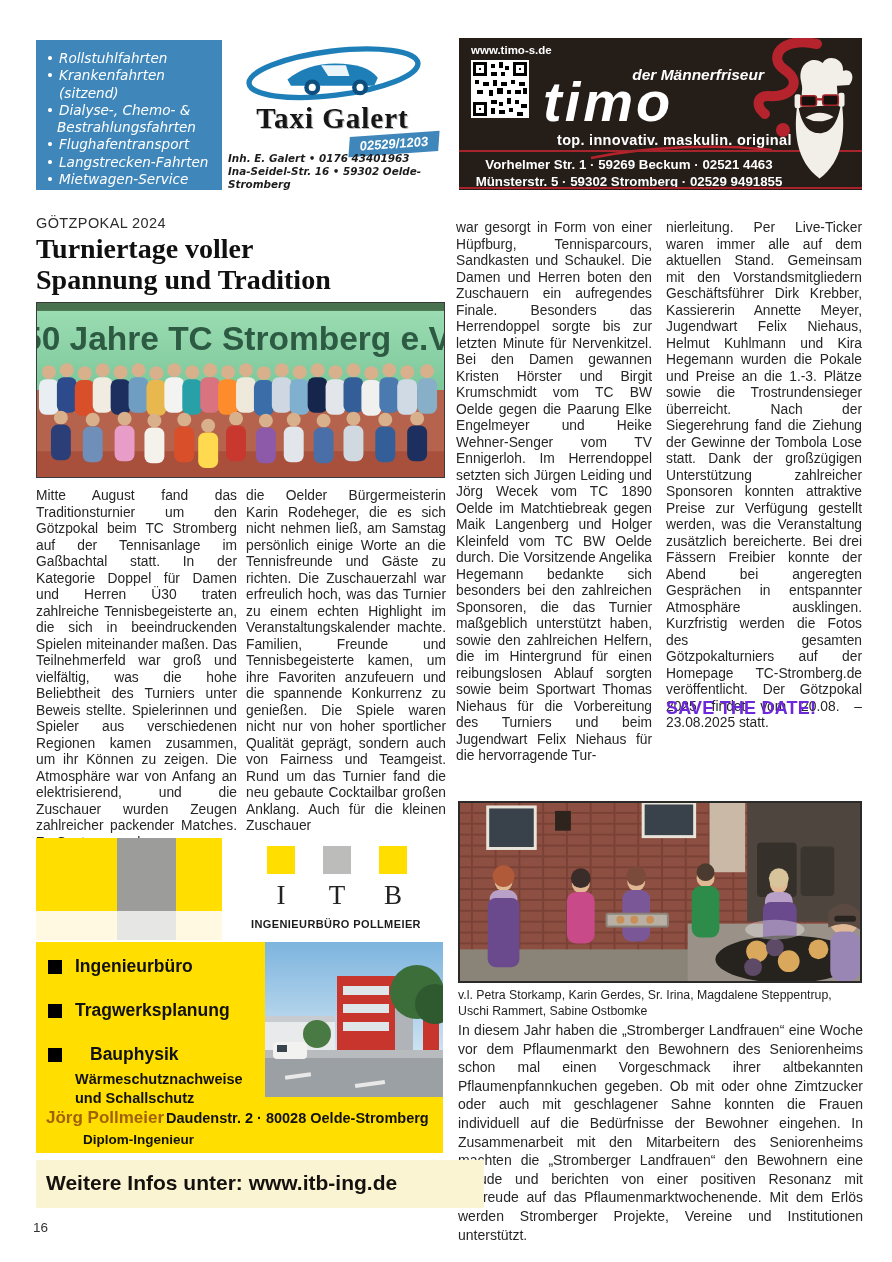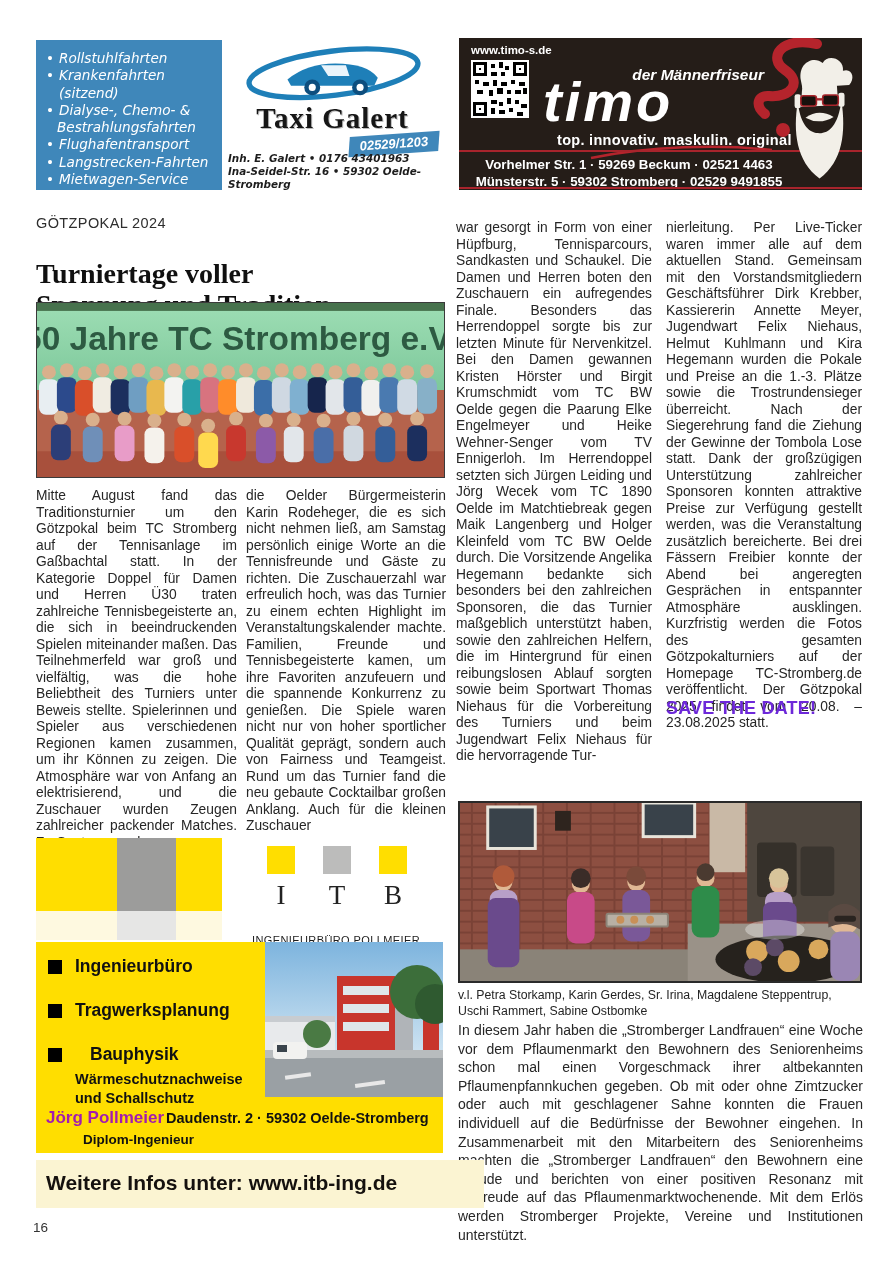--- a/index.html
+++ b/index.html
@@ -26,21 +26,21 @@
   .tm-s { position:absolute; left:288px; top:-4px; width:88px; height:118px; }
   .tm-tagbot { position:absolute; left:98px; top:94px; font-weight:bold; font-size:14.5px; letter-spacing:0.3px; }
   .tm-underline { position:absolute; left:130px; top:104px; width:185px; height:18px; }
   .tm-hr { position:absolute; left:0; top:112px; width:403px; height:2px; background:#a8242c; }
   .tm-addr { position:absolute; left:0; width:340px; text-align:center; font-weight:bold; font-size:13.3px; }
   .tm-beard { position:absolute; left:320px; top:14px; width:78px; height:136px; }
   .tm-bottomline { position:absolute; left:0; top:149px; width:403px; height:2px; background:#a8242c; }
 
   
   .kicker { position:absolute; left:36px; top:215px; font-size:14.5px; letter-spacing:0.4px; color:#2e2e2e; }
-  .headline1 { position:absolute; left:36px; top:233px; font-family:"Liberation Serif",serif; font-weight:bold; font-size:28px; line-height:31px; color:#101010;margin-top:25px; }
+  .headline1 { position:absolute; left:36px; top:233px; font-family:"Liberation Serif",serif; font-weight:bold; font-size:28px; line-height:31px; color:#101010; }
   .photo1 { position:absolute; left:36px; top:302px; width:409px; height:176px; border:1px solid #3a3a3a; }
   .photo1 svg { display:block; width:100%; height:100%; }
   .col { position:absolute; font-size:13.8px; line-height:16.5px; text-align:justify; color:#262626; hyphens:auto; -webkit-hyphens:auto; }
   .col1 { left:36px; top:488px; width:201px; }
   .col2 { left:246px; top:488px; width:200px; }
   .col3 { left:456px; top:220px; width:196px; }
   .col4 { left:666px; top:220px; width:196px; }
   .save-date { position:absolute; left:666px; top:698px; font-size:18px; font-weight:bold; color:#6d28d9; letter-spacing:0.2px; }
 
   
@@ -48,28 +48,28 @@
   .photo2 { position:absolute; left:458px; top:801px; width:404px; height:182px; border:2px solid #2a2a2a; }
   .photo2 svg { display:block; width:100%; height:100%; }
   .caption2 { position:absolute; left:458px; top:988px; width:404px; font-size:12.3px; line-height:15.5px; color:#242424; }
   .body2 { position:absolute; left:458px; top:1021px; width:405px; font-size:14px; line-height:18.6px; text-align:justify; color:#262626; hyphens:auto; -webkit-hyphens:auto; }
 
   
   .ad-itb { position:absolute; left:36px; top:838px; width:407px; height:370px; background:#fff; }
   .itb-blk { position:absolute; }
   .itb-sq { position:absolute; width:28px; height:28px; top:8px; }
   .itb-letter { position:absolute; top:42px; width:28px; text-align:center; font-family:"Liberation Serif",serif; font-size:27px; color:#222; }
-  .itb-company { position:absolute; left:205px; top:96px; width:190px; text-align:center; font-size:11px; font-weight:normal; letter-spacing:0.4px; color:#1c1c1c; }
+  .itb-company { position:absolute; left:205px; top:80px; width:190px; text-align:center; font-size:11px; font-weight:bold; letter-spacing:0.4px; color:#1c1c1c; }
   .itb-yellow { position:absolute; left:0; top:104px; width:407px; height:211px; background:#ffde00; }
   .itb-bullet-row { position:absolute; left:12px; display:flex; align-items:center; gap:13px; font-weight:bold; font-size:17.5px; color:#111; }
   .itb-bullet { width:14px; height:14px; background:#000; flex:0 0 auto; }
   .itb-sub { position:absolute; left:39px; font-weight:bold; font-size:14.5px; color:#111; }
   .itb-photo { position:absolute; left:229px; top:104px; width:178px; height:155px; }
   .itb-photo svg { display:block; width:100%; height:100%; }
-  .itb-c1 { position:absolute; left:10px; top:270px; font-weight:bold; font-size:17px; color:#a21caf; }
+  .itb-c1 { position:absolute; left:10px; top:270px; font-weight:bold; font-size:17px; color:#a16207; }
   .itb-c2 { position:absolute; left:130px; top:272px; font-weight:bold; font-size:14.5px; color:#111; }
   .itb-c3 { position:absolute; left:10px; top:294px; font-weight:bold; font-size:13.5px; color:#111;margin-left:37px; }
   .itb-c4 { position:absolute; left:130px; top:293px; font-weight:bold; font-size:14.5px; color:#111; }
   .itb-band { position:absolute; left:0; top:322px; width:448px; height:48px; background:#fbf4d2; }
   .itb-band-text { position:absolute; left:10px; top:11px; font-weight:bold; font-size:21px; color:#15110e; }
 
   .pagenum { position:absolute; left:33px; top:1220px; font-size:13.5px; color:#333; }
 </style>
 </head>
 <body>
@@ -388,21 +388,21 @@
         <rect y="108" width="178" height="8" fill="#b8bcbe"></rect>
         <rect y="116" width="178" height="39" fill="#9aa0a4"></rect>
         <rect x="20" y="132" width="26" height="4" fill="#e8e8e8" transform="rotate(-8 33 134)"></rect>
         <rect x="90" y="140" width="30" height="4" fill="#e8e8e8" transform="rotate(-8 105 142)"></rect>
         <rect x="8" y="100" width="34" height="17" rx="4" fill="#f2f2f0"></rect>
         <rect x="12" y="103" width="10" height="7" fill="#3a444c"></rect>
       </svg>
     </div>
 
     <div class="itb-c1">Jörg Pollmeier</div>
-    <div class="itb-c2">Daudenstr. 2  · 59302 Oelde-Stromberg</div>
+    <div class="itb-c2">Daudenstr. 2  · 80028 Oelde-Stromberg</div>
     <div class="itb-c3">Diplom-Ingenieur</div>
 
     <div class="itb-band">
       <div class="itb-band-text">Weitere Infos unter: www.itb-ing.de</div>
     </div>
   </div>
 
   <div class="pagenum">16</div>
 
 </div>

